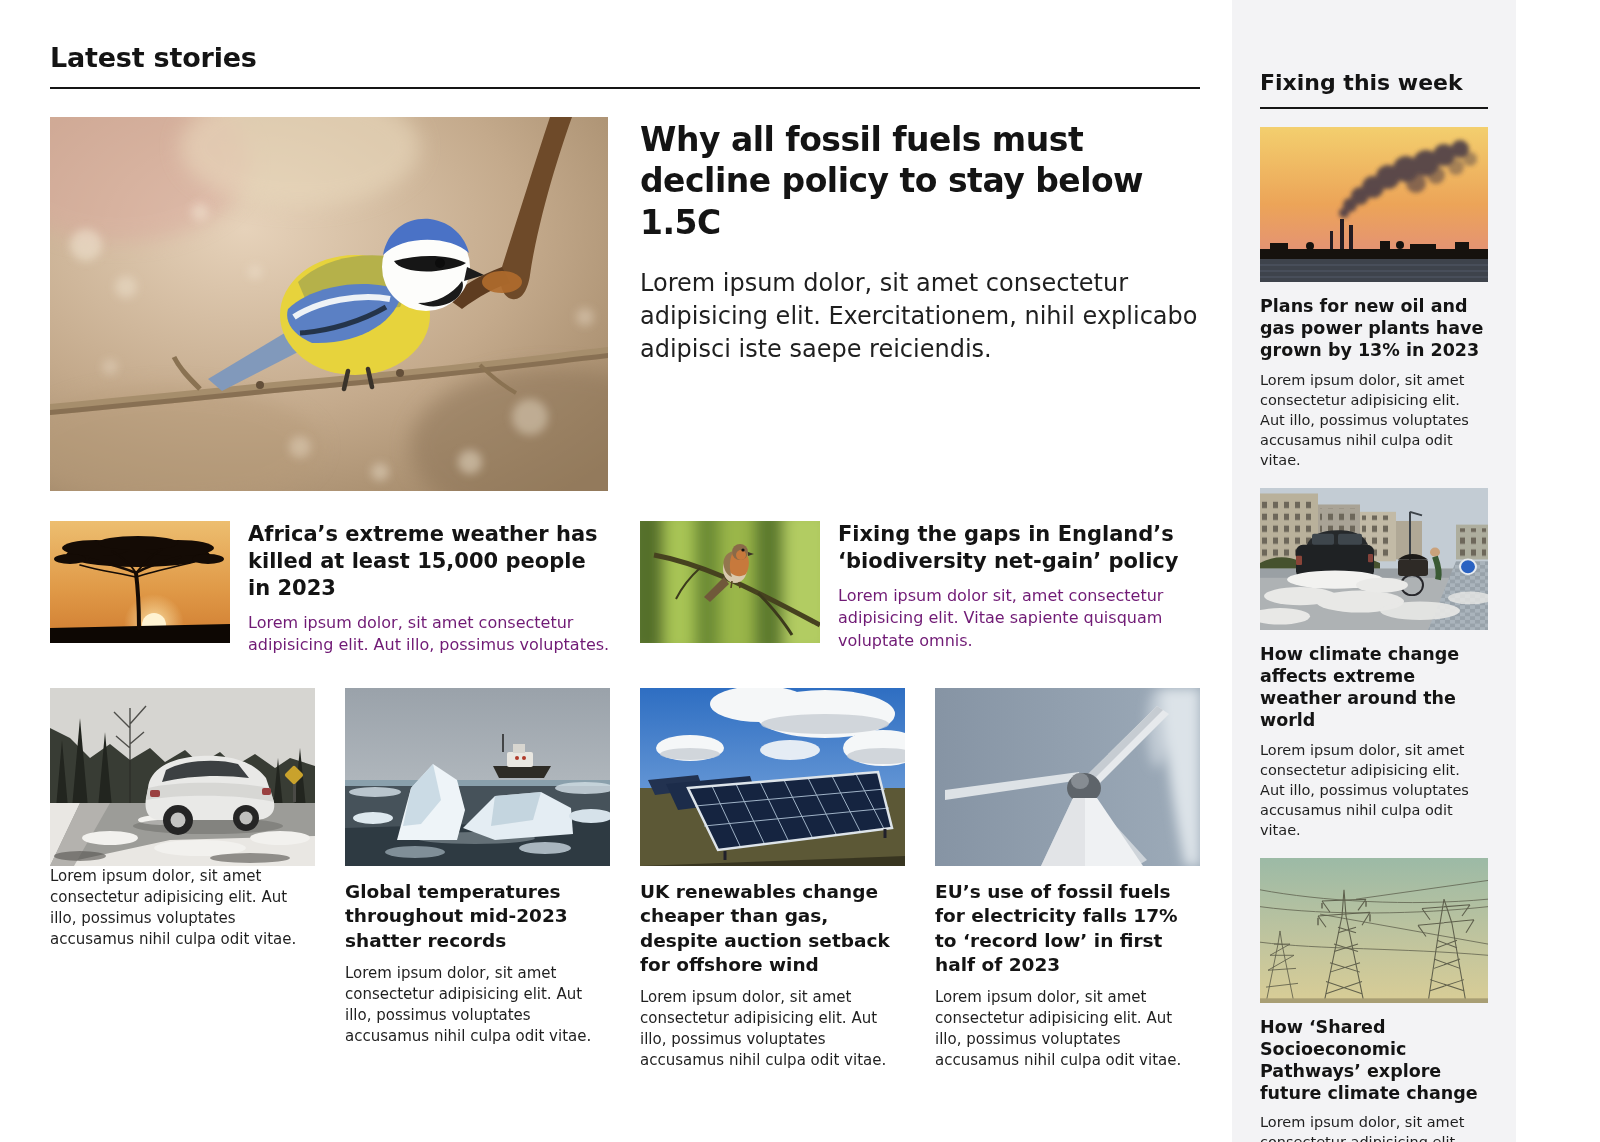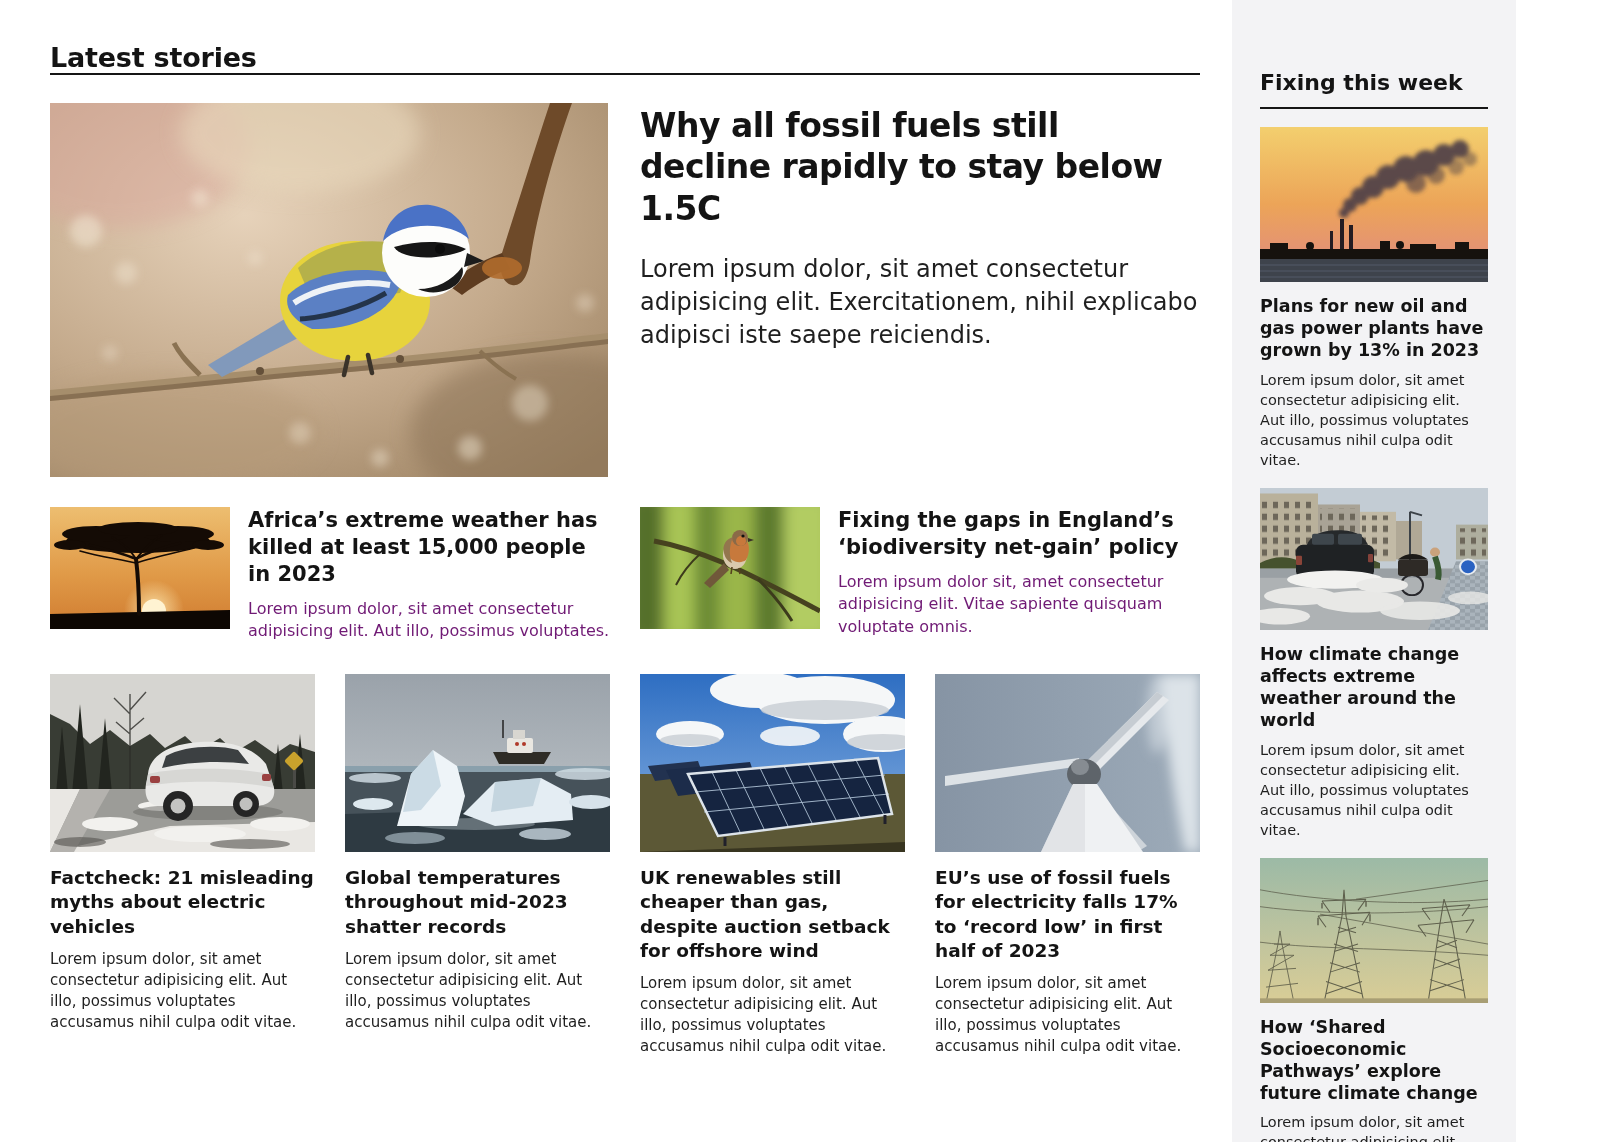--- a/index.html
+++ b/index.html
@@ -4,21 +4,21 @@
 <style>
   html,body{margin:0;padding:0;}
   body{
     width:1600px;height:1142px;background:#ffffff;
     font-family:"DejaVu Sans","Liberation Sans",sans-serif;
     color:#141414;overflow:hidden;
     -webkit-font-smoothing:antialiased;
   }
   .page{display:flex;align-items:flex-start;padding-left:50px;box-sizing:border-box;}
   .main-col{width:1150px;flex:none;padding-top:42px;}
-  .section-title{font-size:27px;font-weight:bold;letter-spacing:-.2px;margin:0;border-bottom:2px solid #151515;}
+  .section-title{font-size:27px;font-weight:bold;letter-spacing:-.2px;margin:0;padding-bottom:14px;border-bottom:2px solid #151515;}
   .featured{display:flex;gap:32px;margin-top:28px;}
   .featured-media{width:558px;height:374px;flex:none;overflow:hidden;cursor:pointer;}
   .featured-media svg{display:block;width:100%;height:100%;}
   .featured-body{flex:1;min-width:0;padding-top:2px;}
   .featured-title{font-size:33px;line-height:1.25;font-weight:bold;letter-spacing:-.5px;margin:0 0 24px;cursor:pointer;}
   .featured-excerpt{font-size:24px;line-height:1.38;margin:0;color:#1f1f1f;}
   .secondary-row{display:flex;gap:30px;margin-top:30px;justify-content:center;}
   .secondary{flex:1;display:flex;gap:18px;min-width:0;}
   .thumb-sm{width:180px;height:122px;flex:none;overflow:hidden;cursor:pointer;}
   .thumb-sm svg{display:block;width:100%;height:100%;}
@@ -100,21 +100,21 @@
             <path d="M333,138 C338,112 358,100 380,102 C402,105 415,120 419,136 C400,118 352,118 333,138 Z" fill="#4a72c6"></path>
             <path d="M416,146 C400,138 372,136 344,144 C348,152 368,156 386,154 C400,152 410,150 416,146 Z" fill="#161616"></path>
             <circle cx="390" cy="146" r="5" fill="#0c0c0c"></circle>
             <path d="M417,150 L434,158 L414,164 Z" fill="#1c1c1c"></path>
             <path d="M412,164 C402,178 386,186 368,186 C380,192 398,190 408,180 C413,174 414,168 412,164 Z" fill="#1a1a1a"></path>
             <path d="M298,254 L294,272 M318,252 L322,270" stroke="#3a332a" stroke-width="4.5" stroke-linecap="round"></path>
           </g>
         </svg>
       </div>
       <div class="featured-body">
-        <h1 class="featured-title">Why all fossil fuels still decline rapidly to stay below 1.5C</h1>
+        <h1 class="featured-title">Why all fossil fuels must decline policy to stay below 1.5C</h1>
         <p class="featured-excerpt">Lorem ipsum dolor, sit amet consectetur adipisicing elit. Exercitationem, nihil explicabo adipisci iste saepe reiciendis.</p>
       </div>
     </article>
 
     <div class="secondary-row">
       <article class="secondary">
         <div class="thumb-sm">
           <svg viewBox="0 0 180 122" preserveAspectRatio="none">
             <defs>
               <linearGradient id="g-sun" x1="0" y1="0" x2="0" y2="1">
@@ -233,21 +233,20 @@
             <path d="M116,82 C132,72 168,70 188,76 L199,90 C170,86 136,88 112,94 Z" fill="#3c4042"></path>
             <path d="M98,100 C120,94 180,92 220,100 L224,114 C190,106 130,106 96,112 Z" fill="#d2d2cf" opacity=".8"></path>
             <rect x="100" y="102" width="10" height="7" rx="2" fill="#9a4040"></rect>
             <rect x="212" y="100" width="9" height="7" rx="2" fill="#9a4040"></rect>
             <circle cx="128" cy="132" r="15" fill="#252525"></circle>
               <circle cx="128" cy="132" r="7.5" fill="#c4c4c2"></circle>
             <circle cx="196" cy="130" r="13" fill="#252525"></circle>
               <circle cx="196" cy="130" r="6.5" fill="#c0c0be"></circle>
           </svg>
         </div>
-        <h3 class="grid-title">Factcheck: 21 misleading myths about electric vehicles</h3>
         <p class="grid-excerpt">Lorem ipsum dolor, sit amet consectetur adipisicing elit. Aut illo, possimus voluptates accusamus nihil culpa odit vitae.</p>
       </article>
 
       <article class="grid-card">
         <div class="thumb-grid">
           <svg viewBox="0 0 265 178" preserveAspectRatio="none">
             <defs>
               <linearGradient id="g-isky" x1="0" y1="0" x2="0" y2="1">
                 <stop offset="0" stop-color="#9aa2aa"></stop>
                   <stop offset="1" stop-color="#c2c8cc"></stop>
@@ -319,21 +318,21 @@
                 <path d="M168,90 L196,146"></path>
                 <path d="M192,88 L220,143"></path>
               <path d="M216,86 L244,141"></path>
                 <path d="M55,118 L245,101"></path>
                 <path d="M64,138 L249,120"></path>
             </g>
             <path d="M48,100 L238,84 L252,140 L78,162 Z" fill="none" stroke="#dde4ea" stroke-width="2.5"></path>
             <path d="M85,163 L85,172 M245,141 L245,150" stroke="#20202a" stroke-width="3"></path>
           </svg>
         </div>
-        <h3 class="grid-title">UK renewables still cheaper than gas, despite auction setback for offshore wind</h3>
+        <h3 class="grid-title">UK renewables change cheaper than gas, despite auction setback for offshore wind</h3>
         <p class="grid-excerpt">Lorem ipsum dolor, sit amet consectetur adipisicing elit. Aut illo, possimus voluptates accusamus nihil culpa odit vitae.</p>
       </article>
 
       <article class="grid-card">
         <div class="thumb-grid">
           <svg viewBox="0 0 265 178" preserveAspectRatio="none">
             <defs>
               <linearGradient id="g-wsky" x1="0" y1="0" x2="1" y2="0">
                 <stop offset="0" stop-color="#8694a4"></stop>
                   <stop offset="1" stop-color="#9dabb9"></stop>

